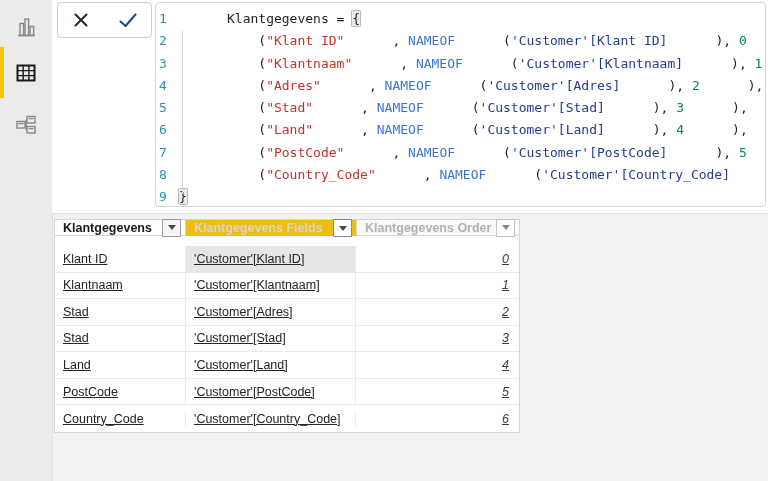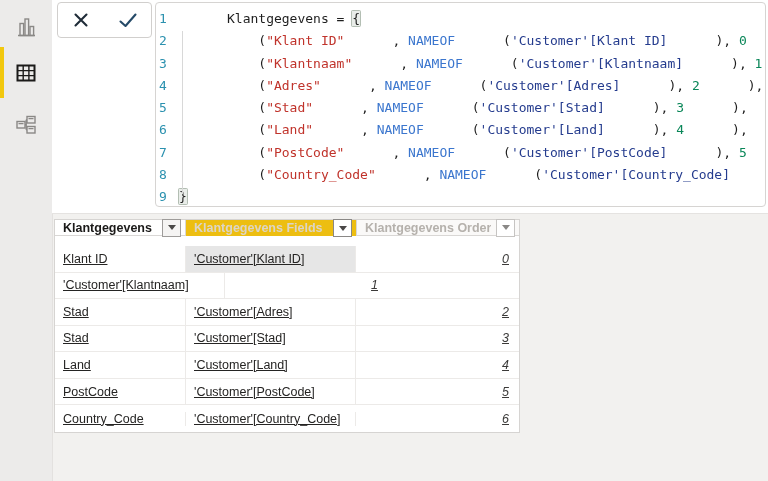--- a/index.html
+++ b/index.html
@@ -196,20 +196,21 @@
           </span>
         </div>
       </div>
     <div class="t-body" id="table-body">
         <div class="tr">
           <div class="td c0">Klant ID</div>
           <div class="td c1 sel">'Customer'[Klant ID]</div>
           <div class="td c2">0</div>
         </div>
         <div class="tr">
+          <div class="td c0">Klantnaam</div>
           <div class="td c1">'Customer'[Klantnaam]</div>
           <div class="td c2">1</div>
         </div>
         <div class="tr">
           <div class="td c0">Stad</div>
           <div class="td c1">'Customer'[Adres]</div>
           <div class="td c2">2</div>
         </div>
         <div class="tr">
           <div class="td c0">Stad</div>

